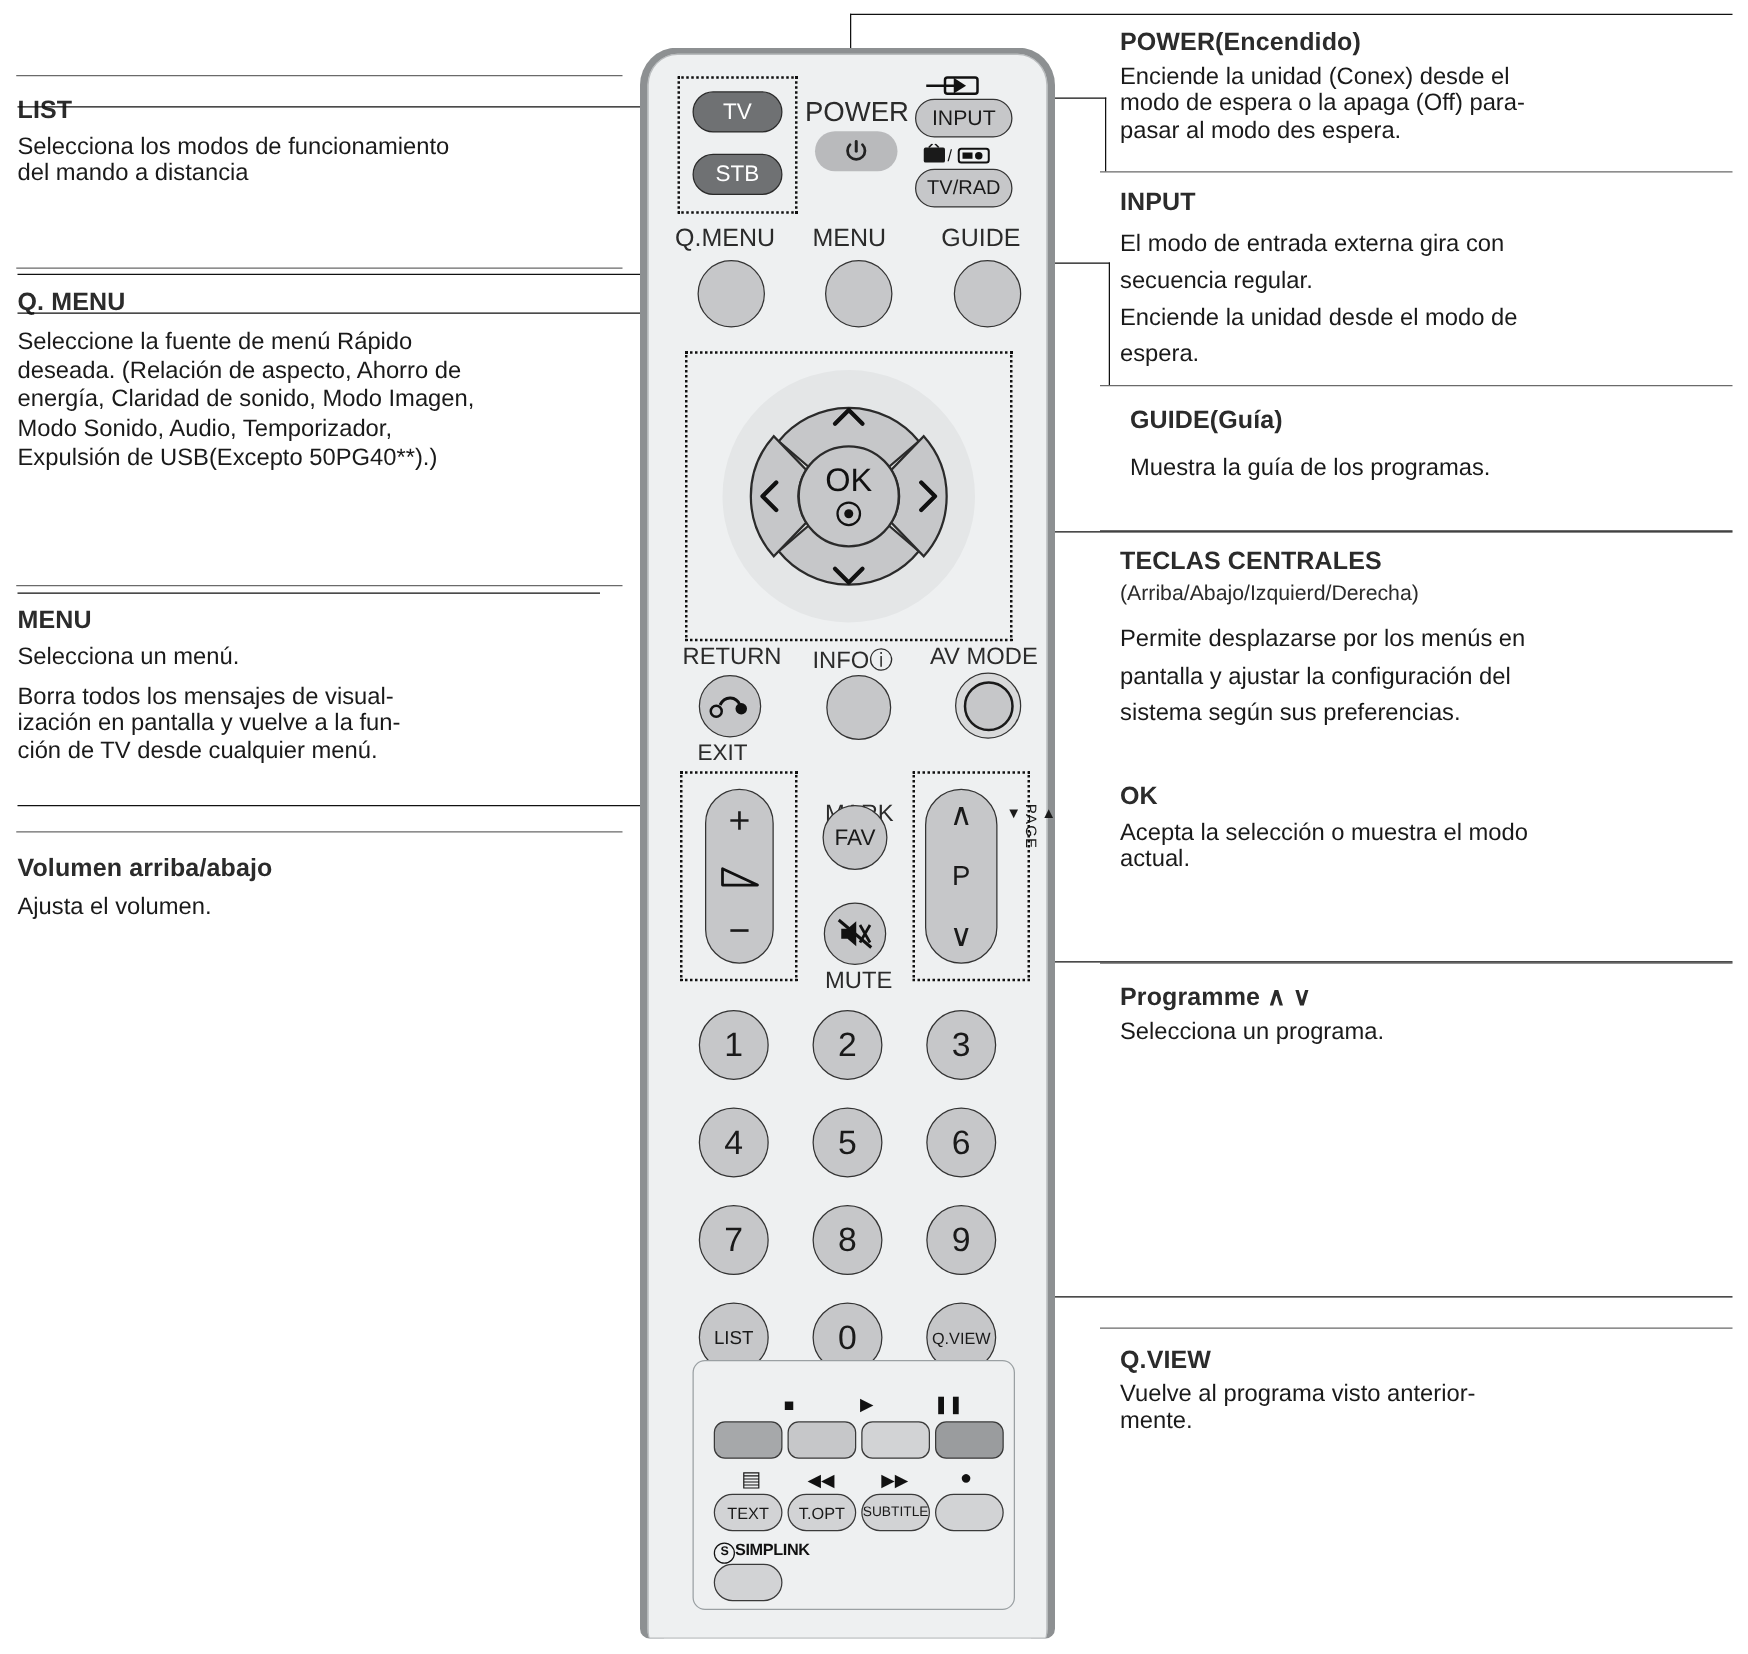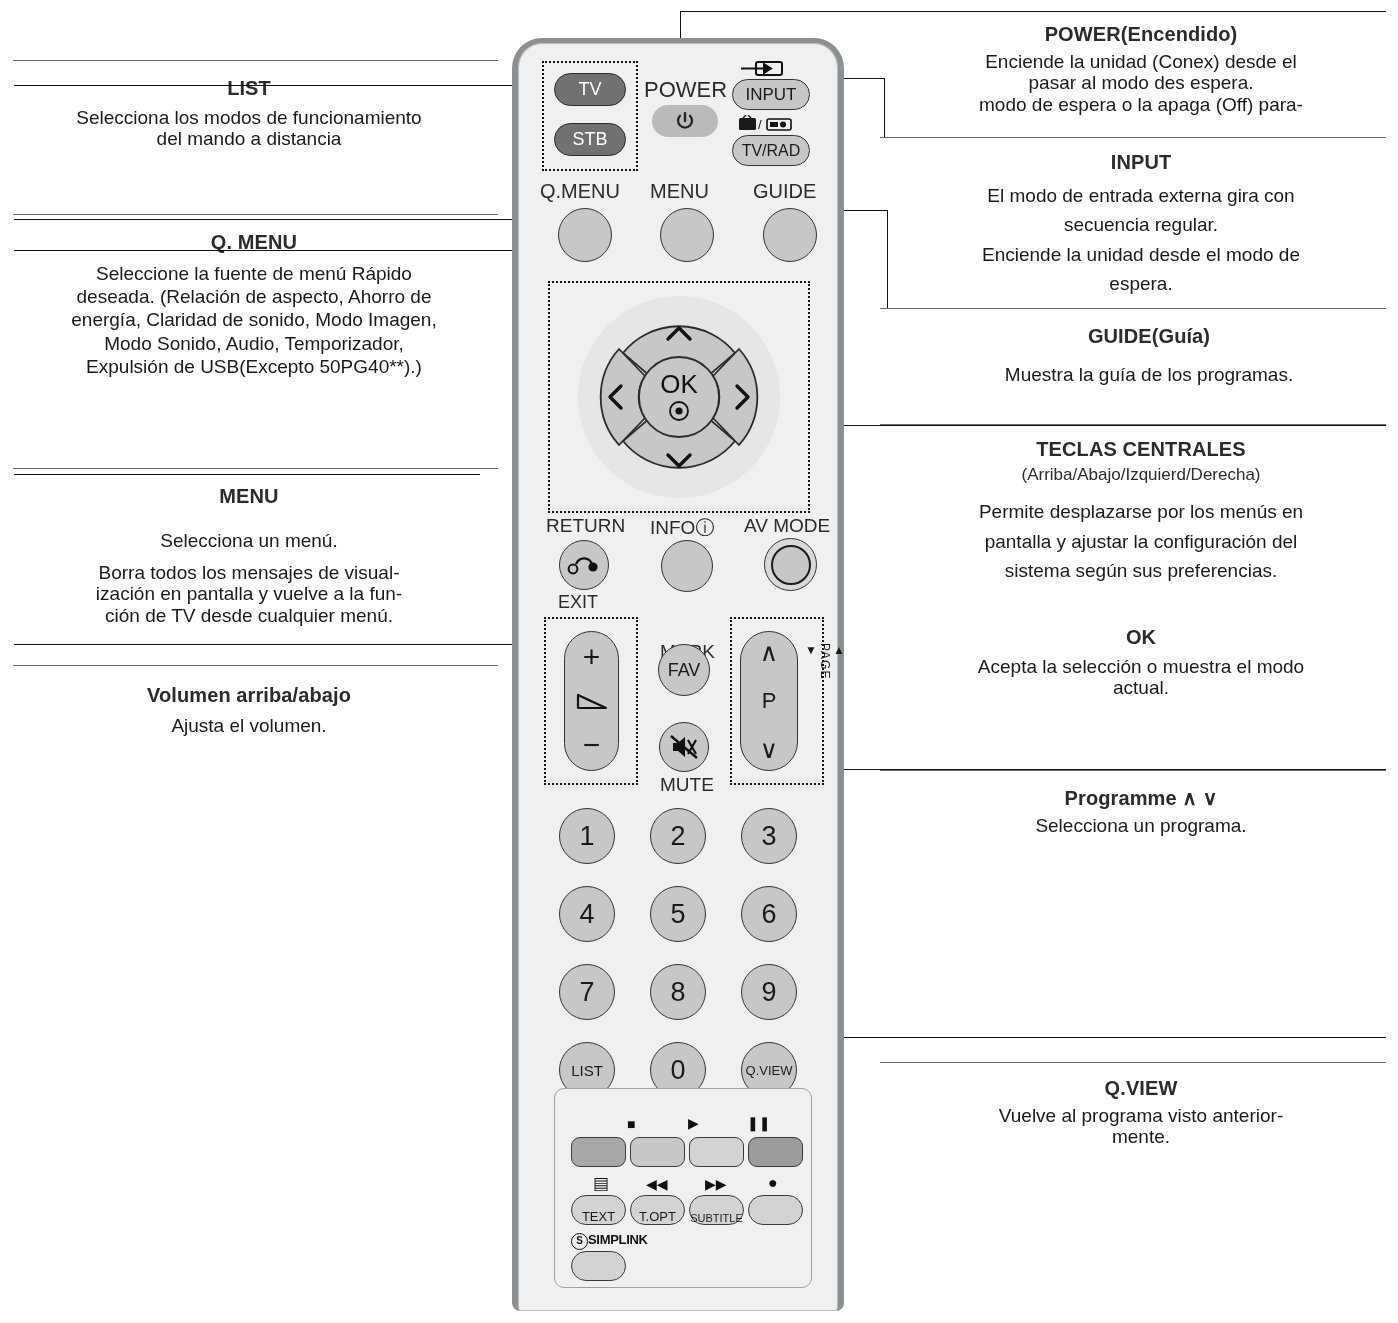--- a/index.html
+++ b/index.html
@@ -4,21 +4,21 @@
 <style>
   html,body{margin:0;padding:0;background:#fff;}
   body{
     width:1398px;height:1323px;position:relative;overflow:hidden;
     font-family:"Liberation Sans", sans-serif;
     color:#1a1a1a;
     -webkit-font-smoothing:antialiased;
   }
 
   
-  .txtblk{position:absolute;text-align:center;}
+  .txtblk{position:absolute;}
   .hdr{font-size:20px;font-weight:bold;color:#2b2b2b;letter-spacing:.1px;line-height:1.25;}
   .sub{font-size:19px;line-height:1.22;color:#1a1a1a;}
   .sub.tight{line-height:1.12;}
   .sub.loose{line-height:1.55;}
   .small{font-size:17px;line-height:1.2;color:#2b2b2b;}
 
   .rule{position:absolute;height:1px;background:#6a6a6a;}
   .vline{position:absolute;width:1px;background:#111;}
   .hline{position:absolute;height:1px;background:#111;}
   .dot{position:absolute;width:13px;height:13px;border-radius:50%;background:#111;}
@@ -51,21 +51,21 @@
 
   
   .num{width:56px;height:56px;font-size:27px;font-family:"Liberation Sans",sans-serif;}
 
   
   #media{position:absolute;left:36px;top:1045px;width:258px;height:200px;
          border:1px solid #9aa0a3;border-radius:10px;background:#eef0f1;box-sizing:border-box;}
 
   .mbtn{position:absolute;border-radius:9px;border:1.4px solid #3a3a3a;background:#c6c7c9;box-sizing:border-box;}
   .mbtn2{position:absolute;border-radius:999px;border:1.4px solid #3a3a3a;background:#d2d3d5;
-         box-sizing:border-box;display:flex;align-items:flex-end;justify-content:center;font-size:13px;color:#1a1a1a;}
+         box-sizing:border-box;display:flex;align-items:center;justify-content:center;font-size:13px;color:#1a1a1a;}
 
   .glyph{position:absolute;font-size:14px;color:#111;line-height:1;}
 </style>
 </head>
 <body>
 
 <div class="rule" style="left:13px;top:60px;width:485px;"></div>
 
 <div class="txtblk" style="left:14px;top:76px;width:470px;">
   <div class="hdr">LIST</div>
@@ -85,21 +85,21 @@
     <div>energía,  Claridad de sonido, Modo Imagen,</div>
     <div>Modo Sonido, Audio, Temporizador,</div>
     <div>Expulsión de USB(Excepto 50PG40**).)</div>
   </div>
 </div>
 
 <div class="rule" style="left:13px;top:468px;width:485px;"></div>
 
 <div class="txtblk" style="left:14px;top:484px;width:470px;">
   <div class="hdr">MENU</div>
-  <div class="sub" style="margin-top:20px;">
+  <div class="sub" style="margin-top:5px;">
     <div>Selecciona un menú.</div>
   </div>
   <div class="sub tight" style="margin-top:10px;">
     <div>Borra todos los mensajes de visual-</div>
     <div>ización en pantalla y vuelve a la fun-</div>
     <div>ción de TV desde cualquier menú.</div>
   </div>
 </div>
 
 <div class="rule" style="left:13px;top:665px;width:485px;"></div>
@@ -108,22 +108,22 @@
   <div class="hdr">Volumen arriba/abajo</div>
   <div class="sub" style="margin-top:6px;">
     <div>Ajusta el volumen.</div>
   </div>
 </div>
 
 <div class="txtblk" style="left:896px;top:22px;width:490px;">
   <div class="hdr">POWER(Encendido)</div>
   <div class="sub tight" style="margin-top:4px;">
     <div>Enciende la unidad (Conex) desde el</div>
+    <div>modo de espera o la apaga (Off) para-</div>
     <div>pasar al modo des espera.</div>
-    <div>modo de espera o la apaga (Off) para-</div>
   </div>
 </div>
 
 <div class="rule" style="left:880px;top:137px;width:506px;"></div>
 
 <div class="txtblk" style="left:896px;top:150px;width:490px;">
   <div class="hdr">INPUT</div>
   <div class="sub loose" style="margin-top:6px;">
     <div>El modo de entrada externa gira con</div>
     <div>secuencia regular.</div>

